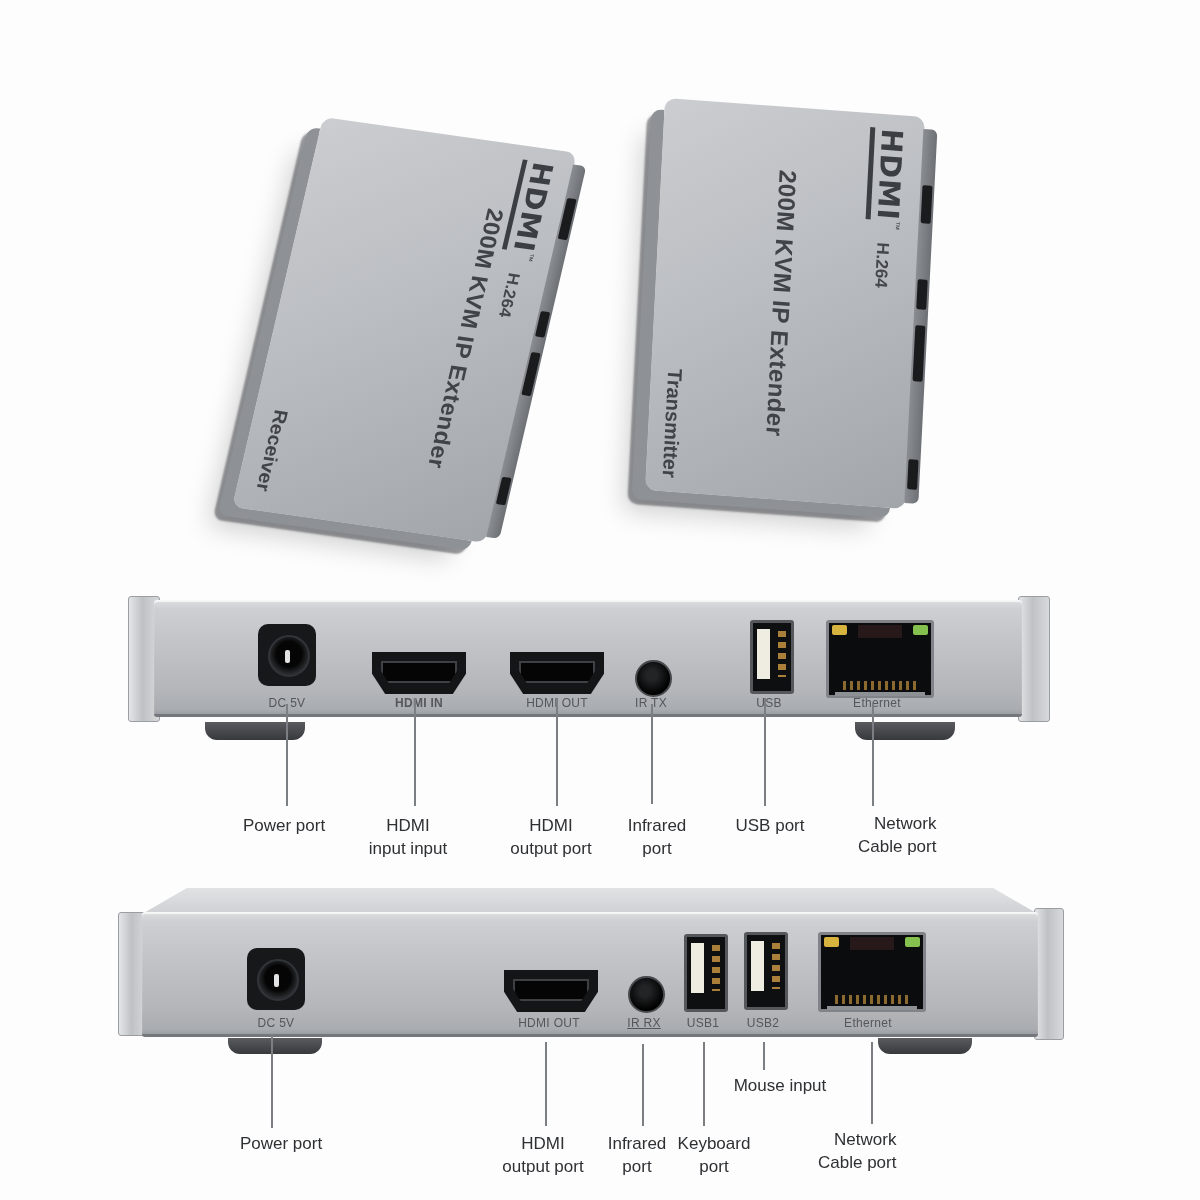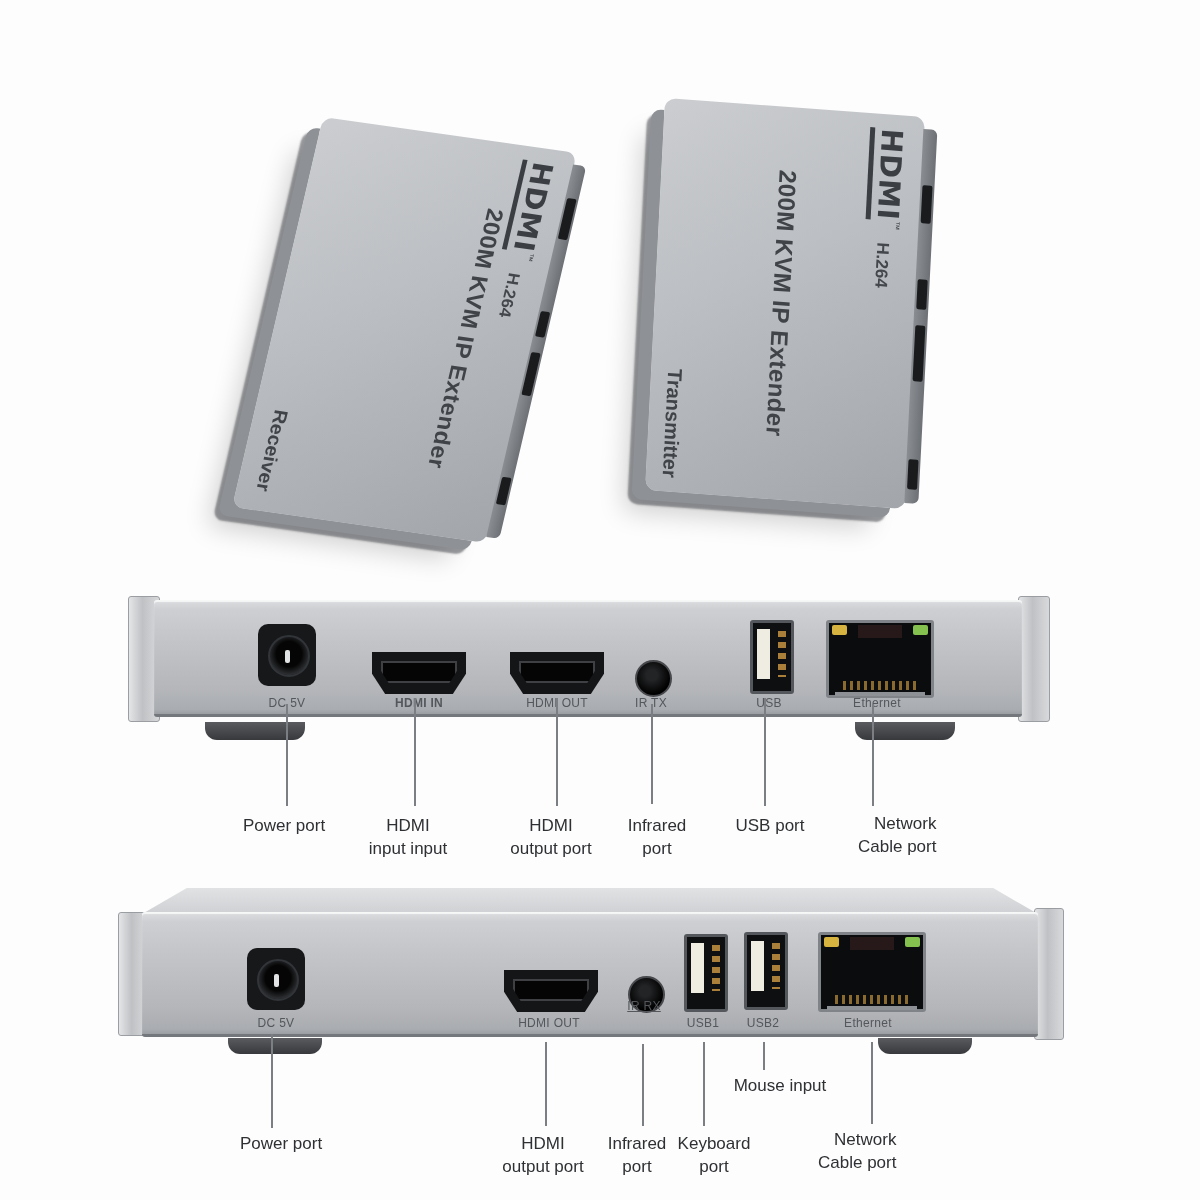--- a/index.html
+++ b/index.html
@@ -203,21 +203,21 @@
     <div class="rj45" style="left:700px;top:46px;width:102px;height:74px;">
       <div class="led-y"></div>
       <div class="led-g"></div>
       <div class="latch"></div>
       <div class="pins"></div>
       <div class="base"></div>
     </div>
 
     <div class="port-label" style="left:158px;top:130px;">DC 5V</div>
     <div class="port-label" style="left:431px;top:130px;">HDMI OUT</div>
-    <div class="port-label" style="left:526px;top:113px;text-decoration:underline;">IR RX</div>
+    <div class="port-label" style="left:526px;top:130px;text-decoration:underline;">IR RX</div>
     <div class="port-label" style="left:585px;top:130px;">USB1</div>
     <div class="port-label" style="left:645px;top:130px;">USB2</div>
     <div class="port-label" style="left:750px;top:130px;">Ethernet</div>
 
     <div class="foot" style="left:110px;top:152px;width:94px;height:16px;"></div>
     <div class="foot" style="left:760px;top:152px;width:94px;height:16px;"></div>
   </div>
 
   <div class="leader" style="left:271px;top:1034px;height:94px;"></div>
   <div class="leader" style="left:545px;top:1042px;height:84px;"></div>

